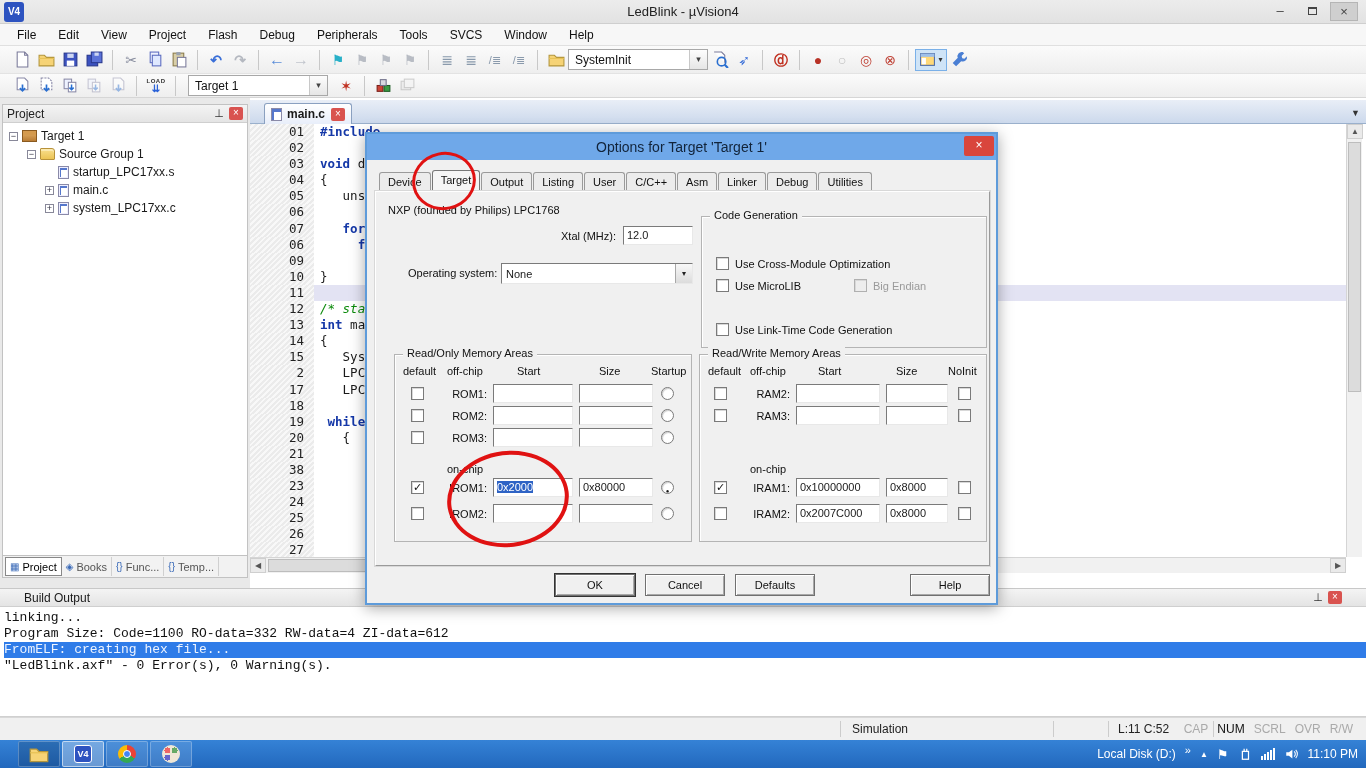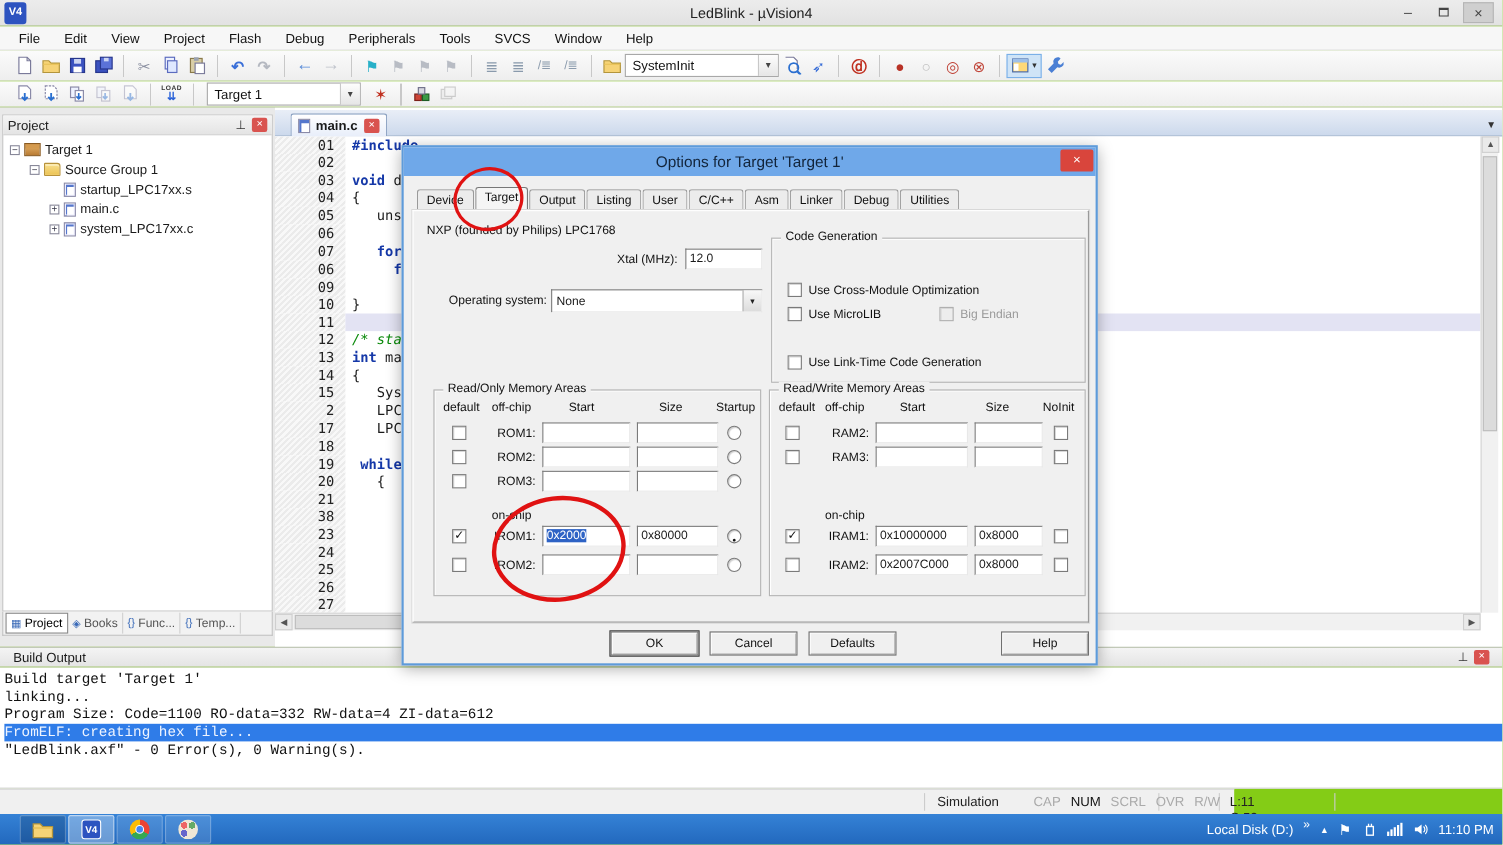--- a/index.html
+++ b/index.html
@@ -74,28 +74,28 @@
   .lk{color:#1538a8;font-weight:bold}
   .lcm{color:#0a8a0a;font-style:italic}
   #vscroll{right:4px;top:26px;width:16px;height:433px;background:#f1f1f1;border-left:1px solid #d5d5d5}
   #hscroll{left:0;top:459px;width:1096px;height:16px;background:#f1f1f1;border-top:1px solid #d5d5d5;display:flex;align-items:center}
   .sbtn{width:16px;height:15px;background:#eaeaea;border:1px solid #cfcfcf;font-size:8px;line-height:13px;text-align:center;color:#555;flex:none}
   .sthumb{background:#dcdcdc;border:1px solid #bdbdbd}
   #vthumb{left:1px;top:18px;width:13px;height:250px}
   #hthumb{width:260px;height:13px;margin-left:2px}
 
   
-  #build-header{left:0;top:588px;width:1366px;height:19px;background:linear-gradient(#f4f4f4,#e4e4e4);border-top:1px solid #c8c8c8;border-bottom:1px solid #cfcfcf;display:flex;align-items:center;padding:0 12px;font-size:12px}
+  #build-header{left:0;top:588px;width:1366px;height:19px;background:linear-gradient(#f4f4f4,#e4e4e4);border-top:1px solid #c8c8c8;border-bottom:1px solid #cfcfcf;display:flex;align-items:center;padding:0 24px;font-size:12px}
   #build-header .ph-title{flex:1}
   #build-body{left:0;top:607px;width:1366px;height:110px;background:#fff;border-bottom:1px solid #d0d0d0;padding:3px 0 0 4px}
   .bline{height:16px;font-family:"Liberation Mono",monospace;font-size:13px;white-space:pre;color:#111}
   .bline.sel{background:#2f7ce8;color:#eef4ff}
 
   
-  #statusbar{left:0;top:717px;width:1122px;height:23px;background:#f0f0f0;border-top:1px solid #d8d8d8;font-size:12px;color:#222}
+  #statusbar{left:0;top:717px;width:1366px;height:23px;background:#f0f0f0;border-top:1px solid #d8d8d8;font-size:12px;color:#222}
   .ssep{top:3px;width:1px;height:16px;background:#cccccc}
   .sflag{color:#aaaaaa;margin-right:9px}
   .sflag.on{color:#111;font-weight:normal}
   #sflags{right:4px;top:4px;display:flex}
 
   
   #taskbar{left:0;top:740px;width:1366px;height:28px;background:linear-gradient(#3582d6,#2268bd);display:flex;align-items:center;color:#fff}
   .tb-app{width:42px;height:26px;margin-left:2px;display:flex;align-items:center;justify-content:center;border:1px solid rgba(255,255,255,.25);background:rgba(255,255,255,.12);border-radius:2px}
   .tb-app.pressed{background:rgba(0,0,0,.15)}
   .tb-app.active{background:rgba(255,255,255,.32);border-color:rgba(255,255,255,.55)}
@@ -783,21 +783,20 @@
     </div>
   </div>
 
   <div id="build-header" class="abs">
     <span class="ph-title">Build Output</span>
     <span class="ph-pin">⊥</span>
     <span class="ph-close">×</span>
   </div>
   <div id="build-body" class="abs">
 
-  <div class="bline">Build target 'Target 1'</div>
       <div class="bline">linking...</div>
       <div class="bline">Program Size: Code=1100 RO-data=332 RW-data=4 ZI-data=612</div>
       <div class="bline sel">FromELF: creating hex file...</div>
       <div class="bline">"LedBlink.axf" - 0 Error(s), 0 Warning(s).</div>
     </div>
 
   <div id="statusbar" class="abs">
     <span class="ssep abs" style="left:840px"></span>
     <span class="abs" style="left:852px;top:4px">Simulation</span>
     <span class="ssep abs" style="left:1053px"></span>

